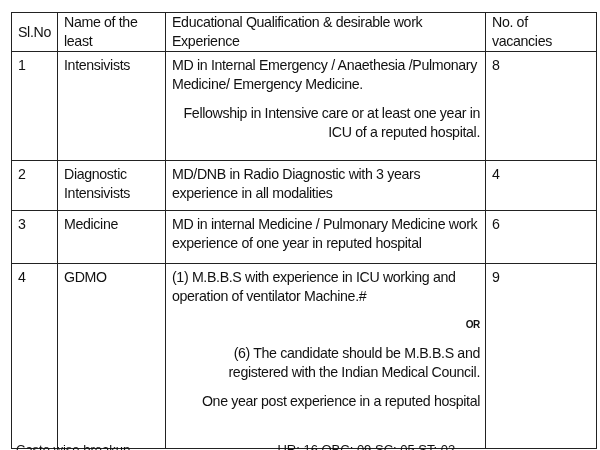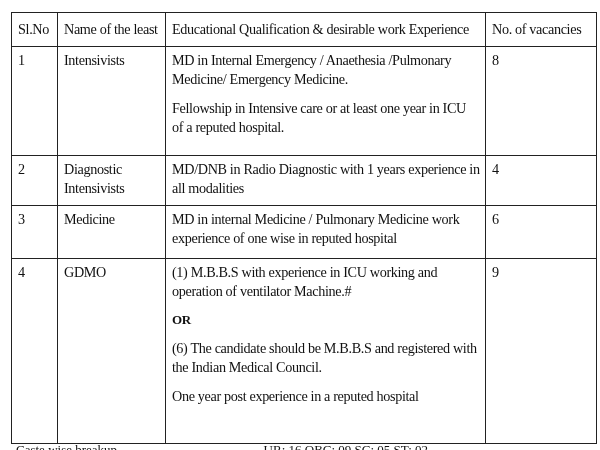--- a/index.html
+++ b/index.html
@@ -14,21 +14,20 @@
       position: relative;
       font-family: "Liberation Sans", sans-serif;
       color: #111111;
     }
     .page {
       position: absolute;
       left: 0;
       top: 0;
       width: 600px;
       height: 450px;
-      font-family: Liberation Serif, serif;
     }
     table.posts {
       position: absolute;
       left: 11px;
       top: 12px;
       width: 585px;
       border-collapse: collapse;
       table-layout: fixed;
       font-size: 14.2px;
       line-height: 19px;
@@ -49,22 +48,22 @@
       vertical-align: middle;
       padding-top: 0;
     }
     .col-sl { width: 46px; }
     .col-name { width: 108px; }
     .col-qual { width: 320px; }
     .col-vac { width: 111px; }
     th.vac, td.vac { text-align: left; }
     td { padding-top: 4px !important; }
     .para { margin: 0; }
-    .para + .para { margin-top: 10px; }
-    .or-label { font-weight: bold; font-size: 13px; margin-top: 9px !important; }
+    .para + .para { margin-top: 10px; text-align: right; }
+    .or-label { font-weight: bold; font-size: 10px; margin-top: 9px !important; }
     tr.r1 td { height: 104px; }
     tr.r2 td { height: 45px; }
     tr.r3 td { height: 48px; }
     tr.r4 td { height: 180px; }
     .cut-line {
       position: absolute;
       left: 16px;
       top: 443px;
       font-size: 13px;
       white-space: nowrap;
@@ -102,29 +101,29 @@
         <td class="qual">
           <p class="para">MD in Internal Emergency / Anaethesia /Pulmonary Medicine/ Emergency Medicine.</p>
           <p class="para">Fellowship in Intensive care or at least one year in ICU of a reputed hospital.</p>
         </td>
         <td class="vac">8</td>
       </tr>
       <tr class="r2">
         <td>2</td>
         <td>Diagnostic Intensivists</td>
         <td class="qual">
-          <p class="para">MD/DNB in Radio Diagnostic with 1 years experience in all modalities</p>
+          <p class="para">MD/DNB in Radio Diagnostic with 3 years experience in all modalities</p>
         </td>
         <td class="vac">4</td>
       </tr>
       <tr class="r3">
         <td>3</td>
         <td>Medicine</td>
         <td class="qual">
-          <p class="para">MD in internal Medicine / Pulmonary Medicine work experience of one wise in reputed hospital</p>
+          <p class="para">MD in internal Medicine / Pulmonary Medicine work experience of one year in reputed hospital</p>
         </td>
         <td class="vac">6</td>
       </tr>
       <tr class="r4">
         <td>4</td>
         <td>GDMO</td>
         <td class="qual">
           <p class="para">(1) M.B.B.S with experience in ICU working and operation of ventilator Machine.#</p>
           <p class="para or-label">OR</p>
           <p class="para">(6) The candidate should be M.B.B.S  and registered with the Indian Medical Council.</p>

